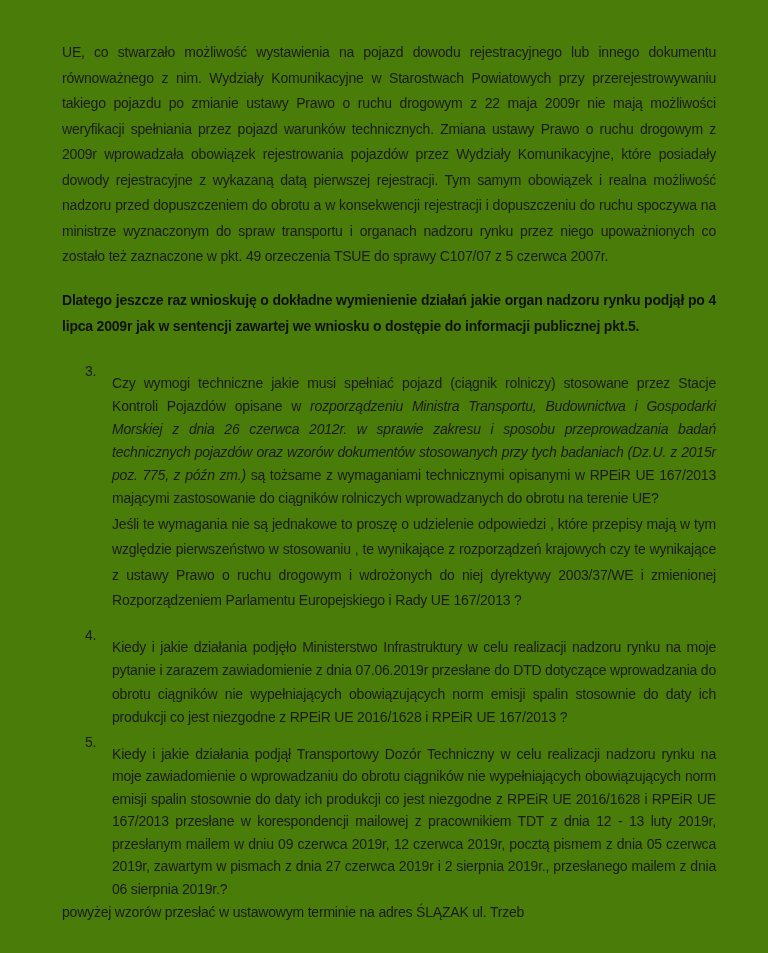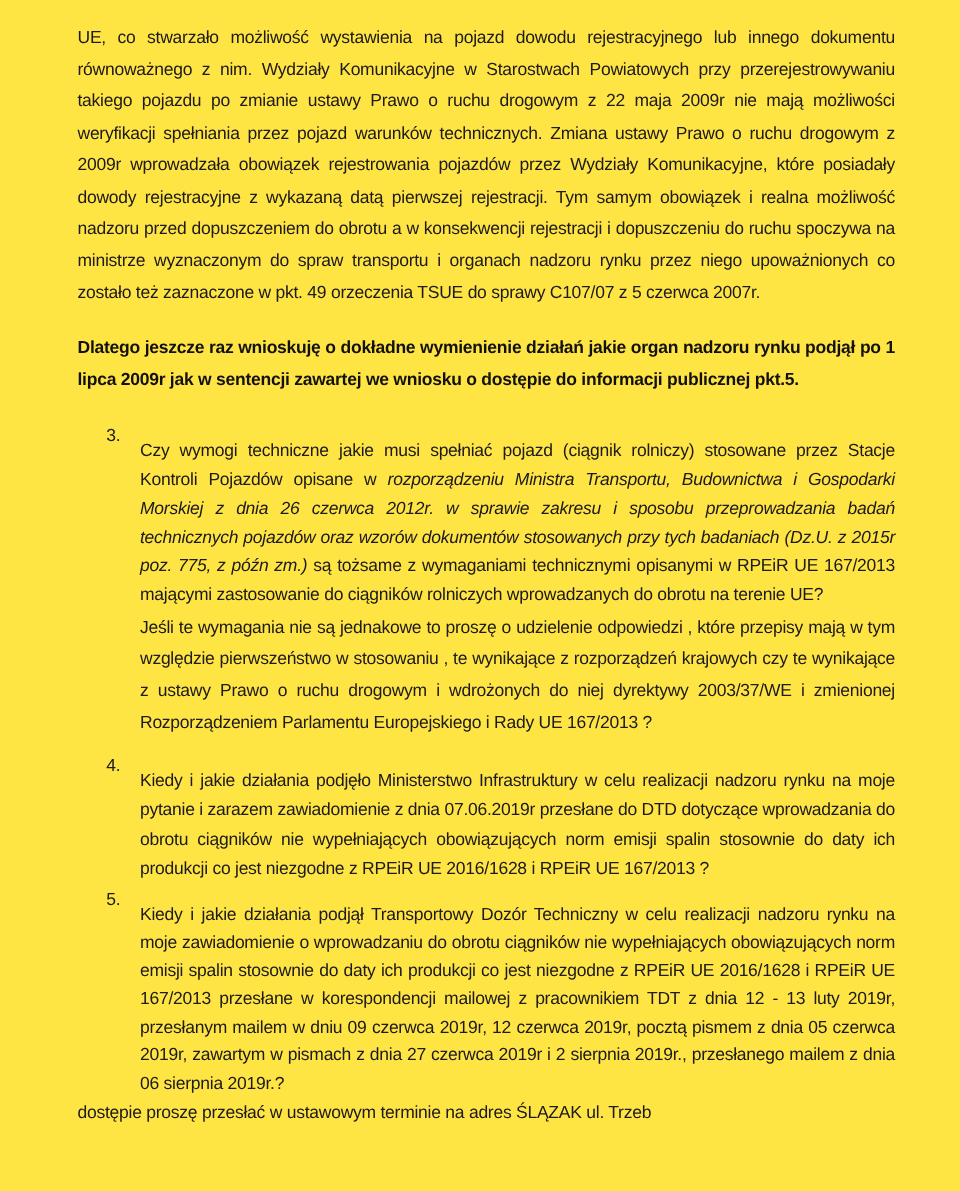--- a/index.html
+++ b/index.html
@@ -1,25 +1,25 @@
 <!DOCTYPE html>
 <html lang="pl"><head>
 <meta charset="utf-8">
 <style>
   html,body{margin:0;padding:0;background:#ffffff;}
   body{width:768px;height:953px;overflow:hidden;}
   .page{
     box-sizing:border-box;
     width:768px;height:953px;overflow:hidden;
-    background:#fde047;
+    background:#4d7c0f;
     font-family:"Liberation Sans","DejaVu Sans",sans-serif;
     color:#212121;
     font-size:14px;
     letter-spacing:-0.2px;
-    padding:17px 52px 0 62px;
+    padding:40px 52px 0 62px;
     filter:blur(0.3px) contrast(1.05);
   }
   p{margin:0;}
   .p1{line-height:25.5px;text-align:justify;}
   .bold-req{margin-top:17px;line-height:26px;font-weight:700;color:#161616;text-align:justify;}
   .q{display:flex;margin-top:21px;line-height:23px;}
   .q .num{flex:none;width:27px;margin-left:23px;}
   .q .qt{flex:1;text-align:justify;margin-top:12px;}
   .q4{margin-top:10px;line-height:23.5px;}
   .q5{margin-top:1px;line-height:22.5px;}
@@ -28,35 +28,35 @@
   .closing2{line-height:24px;text-align:left;}
   .italic{font-style:italic;}
 </style>
 </head>
 <body>
 
 <div class="page">
 
   <p class="p1">UE, co stwarzało możliwość wystawienia na pojazd dowodu rejestracyjnego lub innego dokumentu równoważnego z nim. Wydziały Komunikacyjne w Starostwach Powiatowych przy przerejestrowywaniu takiego pojazdu po zmianie ustawy Prawo o ruchu drogowym z 22 maja 2009r nie mają możliwości weryfikacji spełniania przez pojazd warunków technicznych. Zmiana ustawy Prawo o ruchu drogowym z 2009r wprowadzała obowiązek rejestrowania pojazdów przez Wydziały Komunikacyjne, które posiadały dowody rejestracyjne z wykazaną datą pierwszej rejestracji. Tym samym obowiązek i realna możliwość nadzoru przed dopuszczeniem do obrotu a w konsekwencji rejestracji i dopuszczeniu do ruchu spoczywa na ministrze wyznaczonym do spraw transportu i organach nadzoru rynku przez niego upoważnionych co zostało też zaznaczone w pkt. 49 orzeczenia TSUE do sprawy C107/07 z 5 czerwca 2007r.</p>
 
-  <p class="bold-req">Dlatego jeszcze raz wnioskuję o dokładne wymienienie działań jakie organ nadzoru rynku podjął po 1 lipca 2009r jak w sentencji zawartej we wniosku o dostępie do informacji publicznej pkt.5.</p>
+  <p class="bold-req">Dlatego jeszcze raz wnioskuję o dokładne wymienienie działań jakie organ nadzoru rynku podjął po 4 lipca 2009r jak w sentencji zawartej we wniosku o dostępie do informacji publicznej pkt.5.</p>
 
   <div class="q q3">
     <span class="num">3.</span>
     <div class="qt"><span>Czy wymogi techniczne jakie musi spełniać pojazd (ciągnik rolniczy) stosowane przez Stacje Kontroli Pojazdów opisane w </span><span class="italic">rozporządzeniu Ministra Transportu, Budownictwa i Gospodarki Morskiej z dnia 26 czerwca 2012r. w sprawie zakresu i sposobu przeprowadzania badań technicznych pojazdów oraz wzorów dokumentów stosowanych przy tych badaniach (Dz.U. z 2015r poz. 775, z późn zm.)</span><span> są tożsame z wymaganiami technicznymi opisanymi w RPEiR UE 167/2013 mającymi zastosowanie do ciągników rolniczych wprowadzanych do obrotu na terenie UE?</span></div>
   </div>
 
   <p class="followup">Jeśli te wymagania nie są jednakowe to proszę o udzielenie odpowiedzi , które przepisy mają w tym względzie pierwszeństwo w stosowaniu , te wynikające z rozporządzeń krajowych czy te wynikające z ustawy Prawo o ruchu drogowym i wdrożonych do niej dyrektywy 2003/37/WE i zmienionej Rozporządzeniem Parlamentu Europejskiego i Rady UE 167/2013 ?</p>
 
   <div class="q q4">
     <span class="num">4.</span>
     <div class="qt">Kiedy i jakie działania podjęło Ministerstwo Infrastruktury w celu realizacji nadzoru rynku na moje pytanie i zarazem zawiadomienie z dnia 07.06.2019r przesłane do DTD dotyczące wprowadzania do obrotu ciągników nie wypełniających obowiązujących norm emisji spalin stosownie do daty ich produkcji co jest niezgodne z RPEiR UE 2016/1628 i RPEiR UE 167/2013 ?</div>
   </div>
 
   <div class="q q5">
     <span class="num">5.</span>
     <div class="qt">Kiedy i jakie działania podjął Transportowy Dozór Techniczny w celu realizacji nadzoru rynku na moje zawiadomienie o wprowadzaniu do obrotu ciągników nie wypełniających obowiązujących norm emisji spalin stosownie do daty ich produkcji co jest niezgodne z RPEiR UE 2016/1628 i RPEiR UE 167/2013 przesłane w korespondencji mailowej z pracownikiem TDT z dnia 12 - 13 luty 2019r, przesłanym mailem w dniu 09 czerwca 2019r, 12 czerwca 2019r, pocztą pismem z dnia 05 czerwca 2019r, zawartym w pismach z dnia 27 czerwca 2019r i 2 sierpnia 2019r., przesłanego mailem z dnia 06 sierpnia 2019r.?</div>
   </div>
 
 
-  <p class="closing2">dostępie proszę przesłać w ustawowym terminie na adres ŚLĄZAK ul. Trzeb</p>
+  <p class="closing2">powyżej wzorów przesłać w ustawowym terminie na adres ŚLĄZAK ul. Trzeb</p>
 
 </div>
 
 </body></html>

